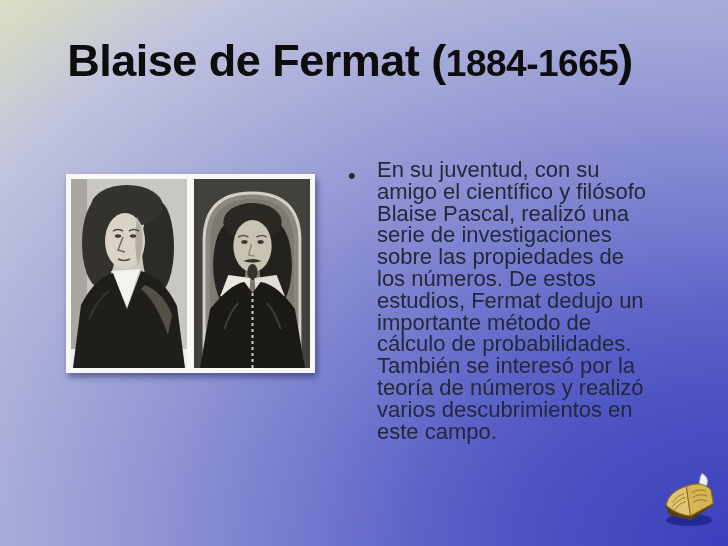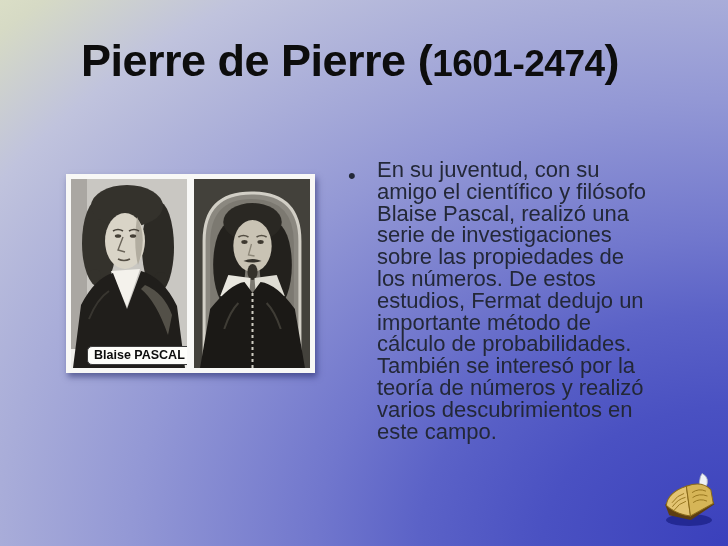--- a/index.html
+++ b/index.html
@@ -40,21 +40,21 @@
     white-space:pre-line;
   }
   .book{position:absolute;left:662px;top:472px;width:60px;height:56px;}
   .book svg{display:block;width:100%;height:100%;}
 </style>
 </head>
 <body>
 
 <div class="slide">
 
-  <h1 class="title"><span>Pierre de Pierre (</span><span class="years">1601-2474</span><span>)</span></h1>
+  <h1 class="title"><span>Blaise de Fermat (</span><span class="years">1884-1665</span><span>)</span></h1>
 
   <figure class="photo" style="margin:0">
 
     <div class="panel">
       <svg viewBox="0 0 116 189" preserveAspectRatio="none">
         <rect width="116" height="189" fill="#c9c7c2"></rect>
         <rect width="16" height="189" fill="#8f8d88" opacity="0.55"></rect>
         <rect y="170" width="116" height="19" fill="#efeeea"></rect>
         <ellipse cx="28" cy="64" rx="17" ry="44" fill="#34322c"></ellipse>
         <ellipse cx="87" cy="68" rx="16" ry="46" fill="#2c2a25"></ellipse>
@@ -67,21 +67,20 @@
         <path d="M58,52 Q63,49 68,52" stroke="#4a453c" stroke-width="1.6" fill="none"></path>
         <ellipse cx="47" cy="57" rx="3.2" ry="1.8" fill="#443f36"></ellipse>
         <ellipse cx="62" cy="57" rx="3.2" ry="1.8" fill="#443f36"></ellipse>
         <path d="M52,58 L47,71 L54,73" stroke="#6b655a" stroke-width="1.4" fill="none"></path>
         <path d="M47,80 Q53,83 59,80" stroke="#554f45" stroke-width="1.6" fill="none"></path>
         <path d="M40,92 L69,90 L56,128 Z" fill="#f4f2ec"></path>
         <path d="M2,189 L10,126 Q24,99 42,94 L56,130 L70,92 Q92,98 106,127 L114,189 Z" fill="#201e1b"></path>
         <path d="M74,106 Q93,114 101,136 L97,156 Q85,122 70,110 Z" fill="#5d5950" opacity="0.85"></path>
         <path d="M18,140 Q26,120 38,112" stroke="#4a463f" stroke-width="2" fill="none" opacity="0.6"></path>
       </svg>
-      <div class="badge badge-pascal">Blaise PASCAL</div>
     </div>
 
     <div class="panel">
       <svg viewBox="0 0 115 189" preserveAspectRatio="none">
         <rect width="115" height="189" fill="#43413b"></rect>
         <path d="M10,189 L10,62 Q10,14 57,14 Q105,14 105,62 L105,189 Z" fill="#8b8880" stroke="#d2cfc6" stroke-width="3"></path>
         <path d="M16,189 L16,64 Q16,20 57,20 Q99,20 99,64 L99,189 Z" fill="#7c7971"></path>
         <ellipse cx="35" cy="86" rx="16" ry="42" fill="#23211d"></ellipse>
         <ellipse cx="81" cy="86" rx="16" ry="42" fill="#23211d"></ellipse>
         <ellipse cx="58" cy="43" rx="29" ry="19" fill="#2a2823"></ellipse>

